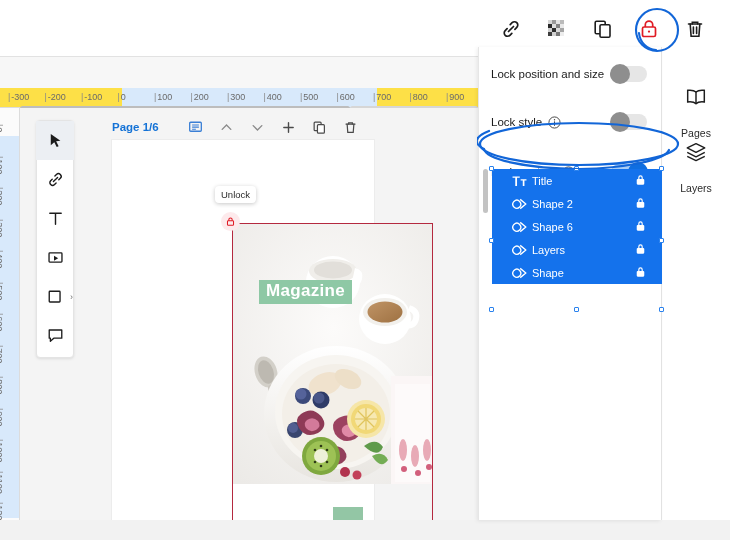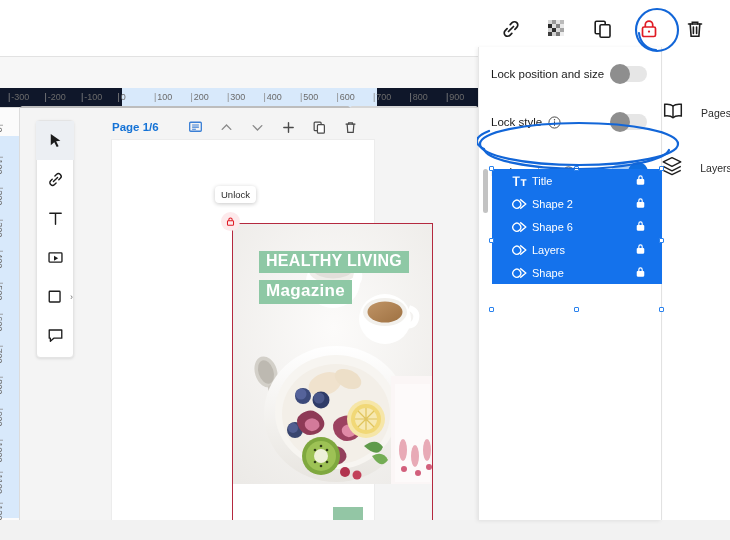--- a/index.html
+++ b/index.html
@@ -29,21 +29,21 @@
   
   .circle-hl {
     position: absolute; pointer-events: none; z-index: 40;
   }
   #lock-circle { left: 633px; top: 6px; width: 48px; height: 48px; }
   #toggle-circle { left: 477px; top: 119px; width: 205px; height: 50px; }
 
   
   .ruler-h {
     position: absolute; left: 0; top: 88px; width: 478px; height: 20px;
-    background: #0f172a; border-bottom: 1px solid #dcdcdc;
+    background: #fde047; border-bottom: 1px solid #dcdcdc;
     font-size: 9px; color: #6b6b6b; overflow: hidden;
   }
   .ruler-h .hl-zone {
     position: absolute; left: 122px; top: 0; width: 255px; height: 20px;
     background: #d8e9fb;
   }
   .ruler-h .tick {
     position: absolute; top: 4px; font-size: 9px; white-space: nowrap;
   }
   .ruler-h .tick::before {
@@ -212,21 +212,21 @@
     position: absolute; left: 4px; top: 122px; width: 5px; height: 44px;
     background: #c3c3c3; border-radius: 3px;
   }
 
   
   .right-bar {
     position: absolute; left: 661px; top: 47px; width: 69px; height: 473px;
     background: #ffffff; border-left: 1px solid #e6e6e6; z-index: 15;
   }
   .rb-item {
-    height: 55px; display: flex; flex-direction: row; align-items: center;
+    height: 55px; display: flex; flex-direction: column; align-items: center;
     justify-content: center; cursor: pointer; gap: 16px;
   }
   #rb-pages { margin-top: 38px; }
   .rb-label { font-size: 10.5px; color: #2b2b2b; }
 
   .bottom-strip {
     position: absolute; left: 0; top: 520px; width: 730px; height: 20px;
     background: #f2f2f2;
   }
 </style>
@@ -477,21 +477,20 @@
             <ellipse cx="194" cy="226" rx="4" ry="11"></ellipse>
           </g>
           <g fill="#d25f7c">
             <circle cx="171" cy="245" r="3"></circle>
               <circle cx="185" cy="249" r="3"></circle>
             <circle cx="196" cy="243" r="3"></circle>
           </g>
         </svg>
       </div>
 
-      <div class="txt-band" id="band1">HEALTHY LIVING</div>
       <div class="txt-band" id="band2">Magazine</div>
       <div class="green-sq"></div>
 
       <div class="lock-badge">
         <svg width="11" height="11" viewBox="0 0 16 16" fill="none" stroke="#e01b24" stroke-width="1.5">
           <rect x="3.6" y="6.8" width="8.8" height="6.6" rx="1.2"></rect>
           <path d="M5.6 6.8V5.2a2.4 2.4 0 014.8 0v1.6"></path>
         </svg>
       </div>
       <div class="unlock-tip">Unlock</div>

